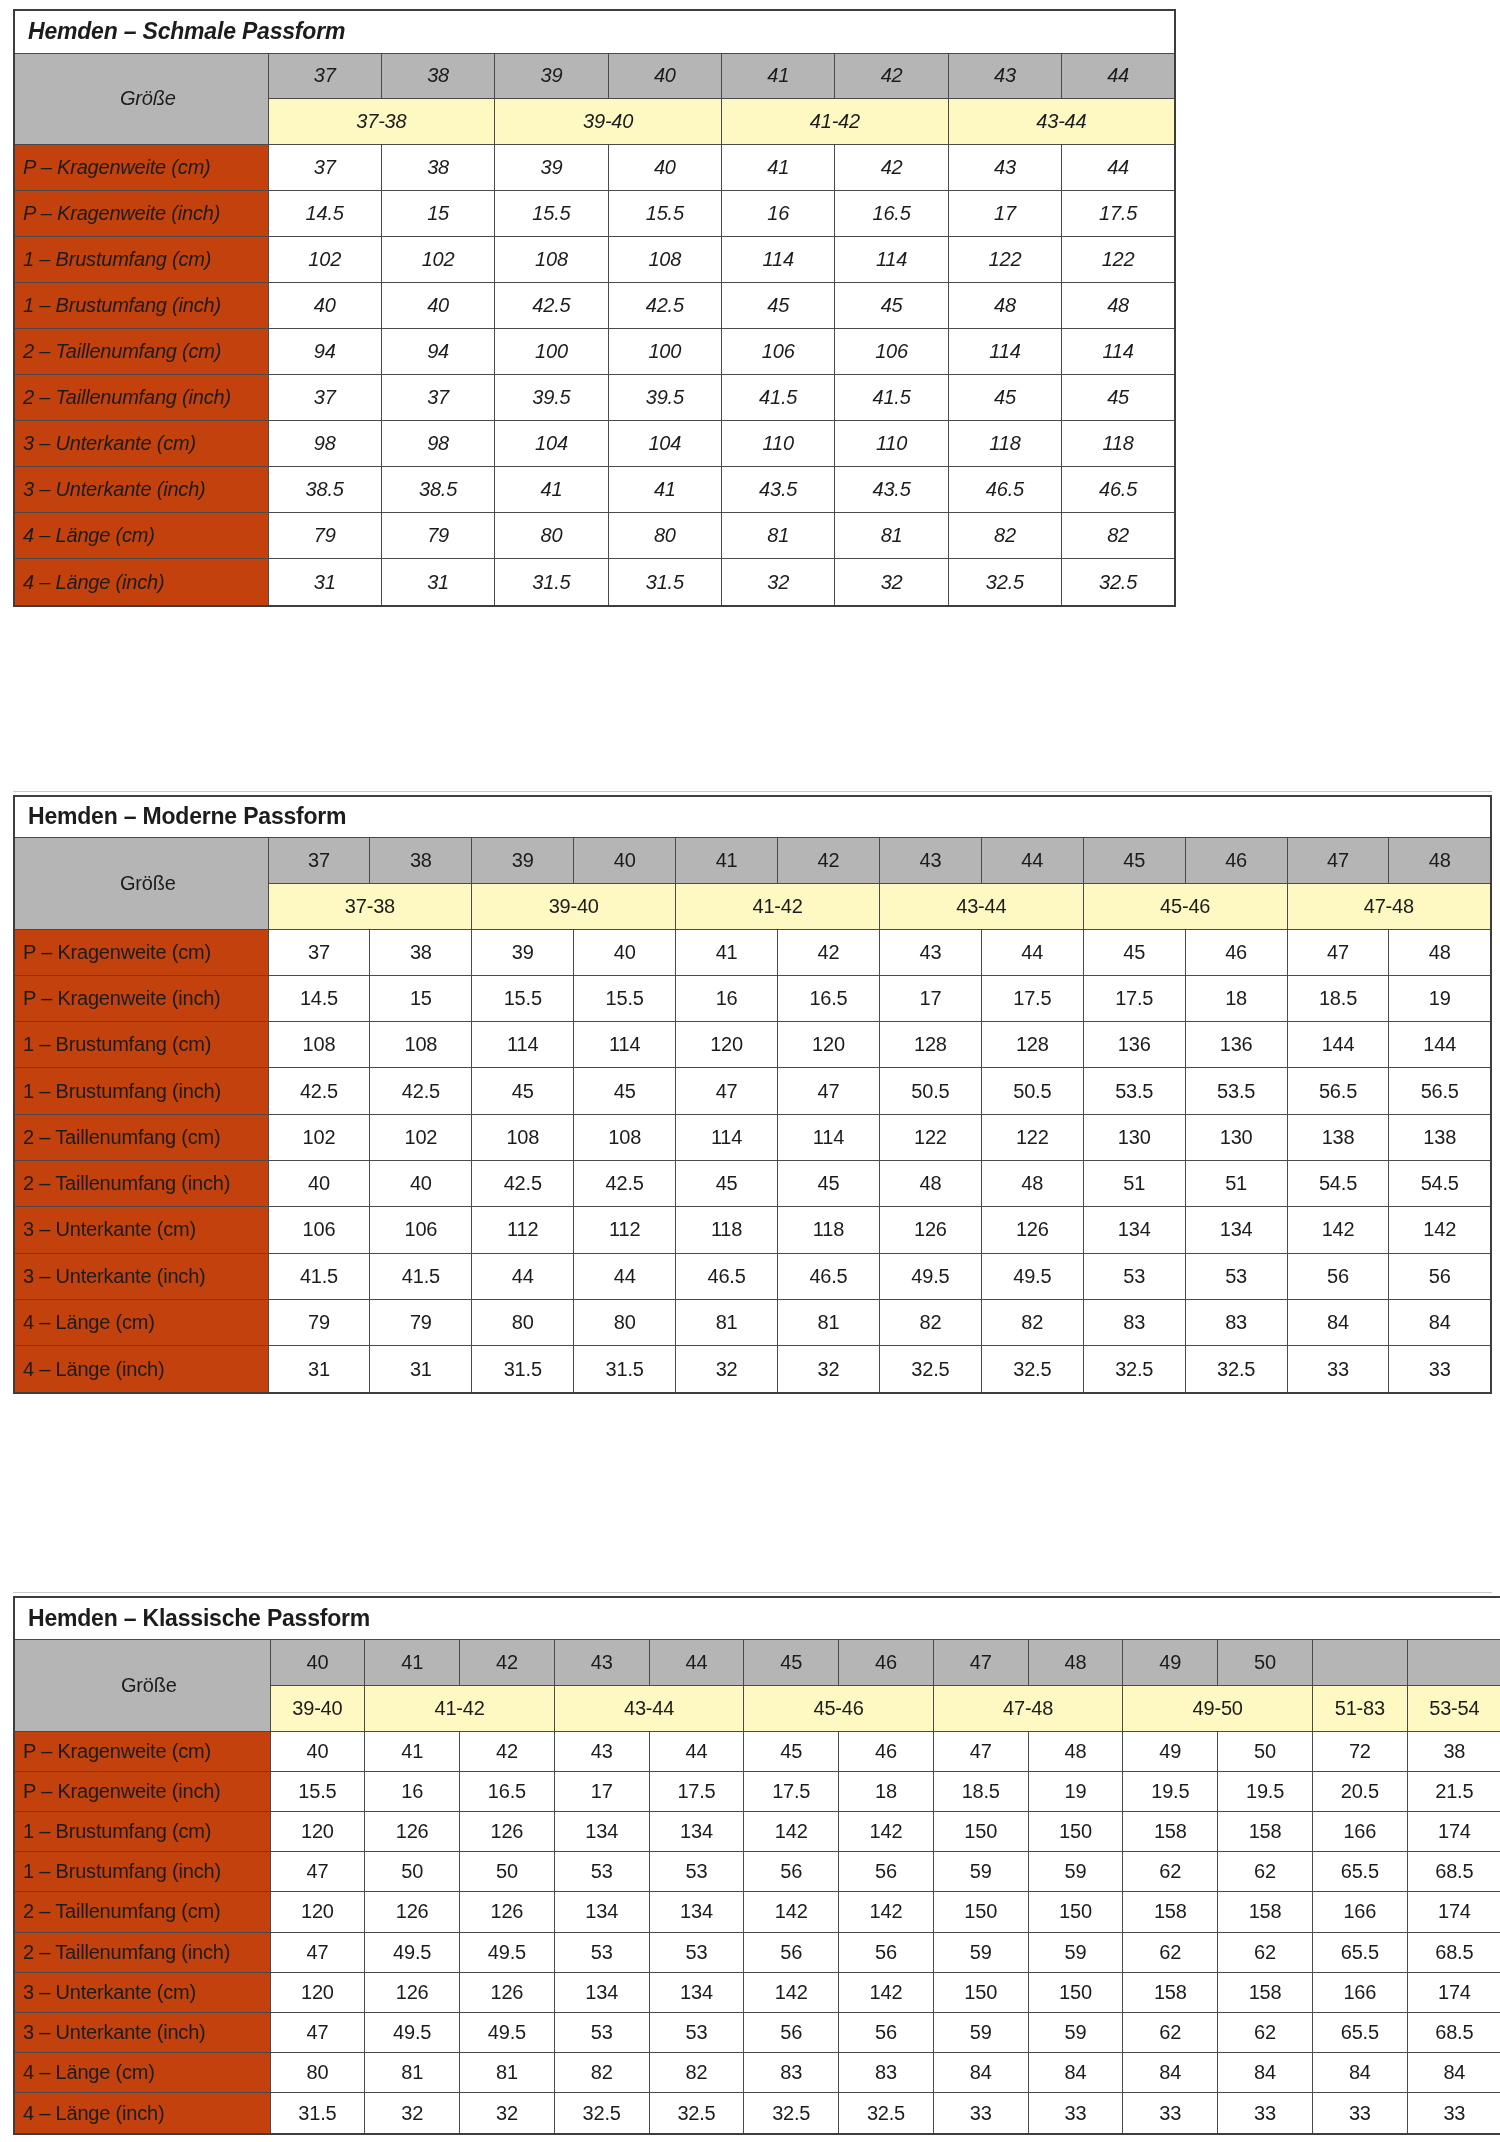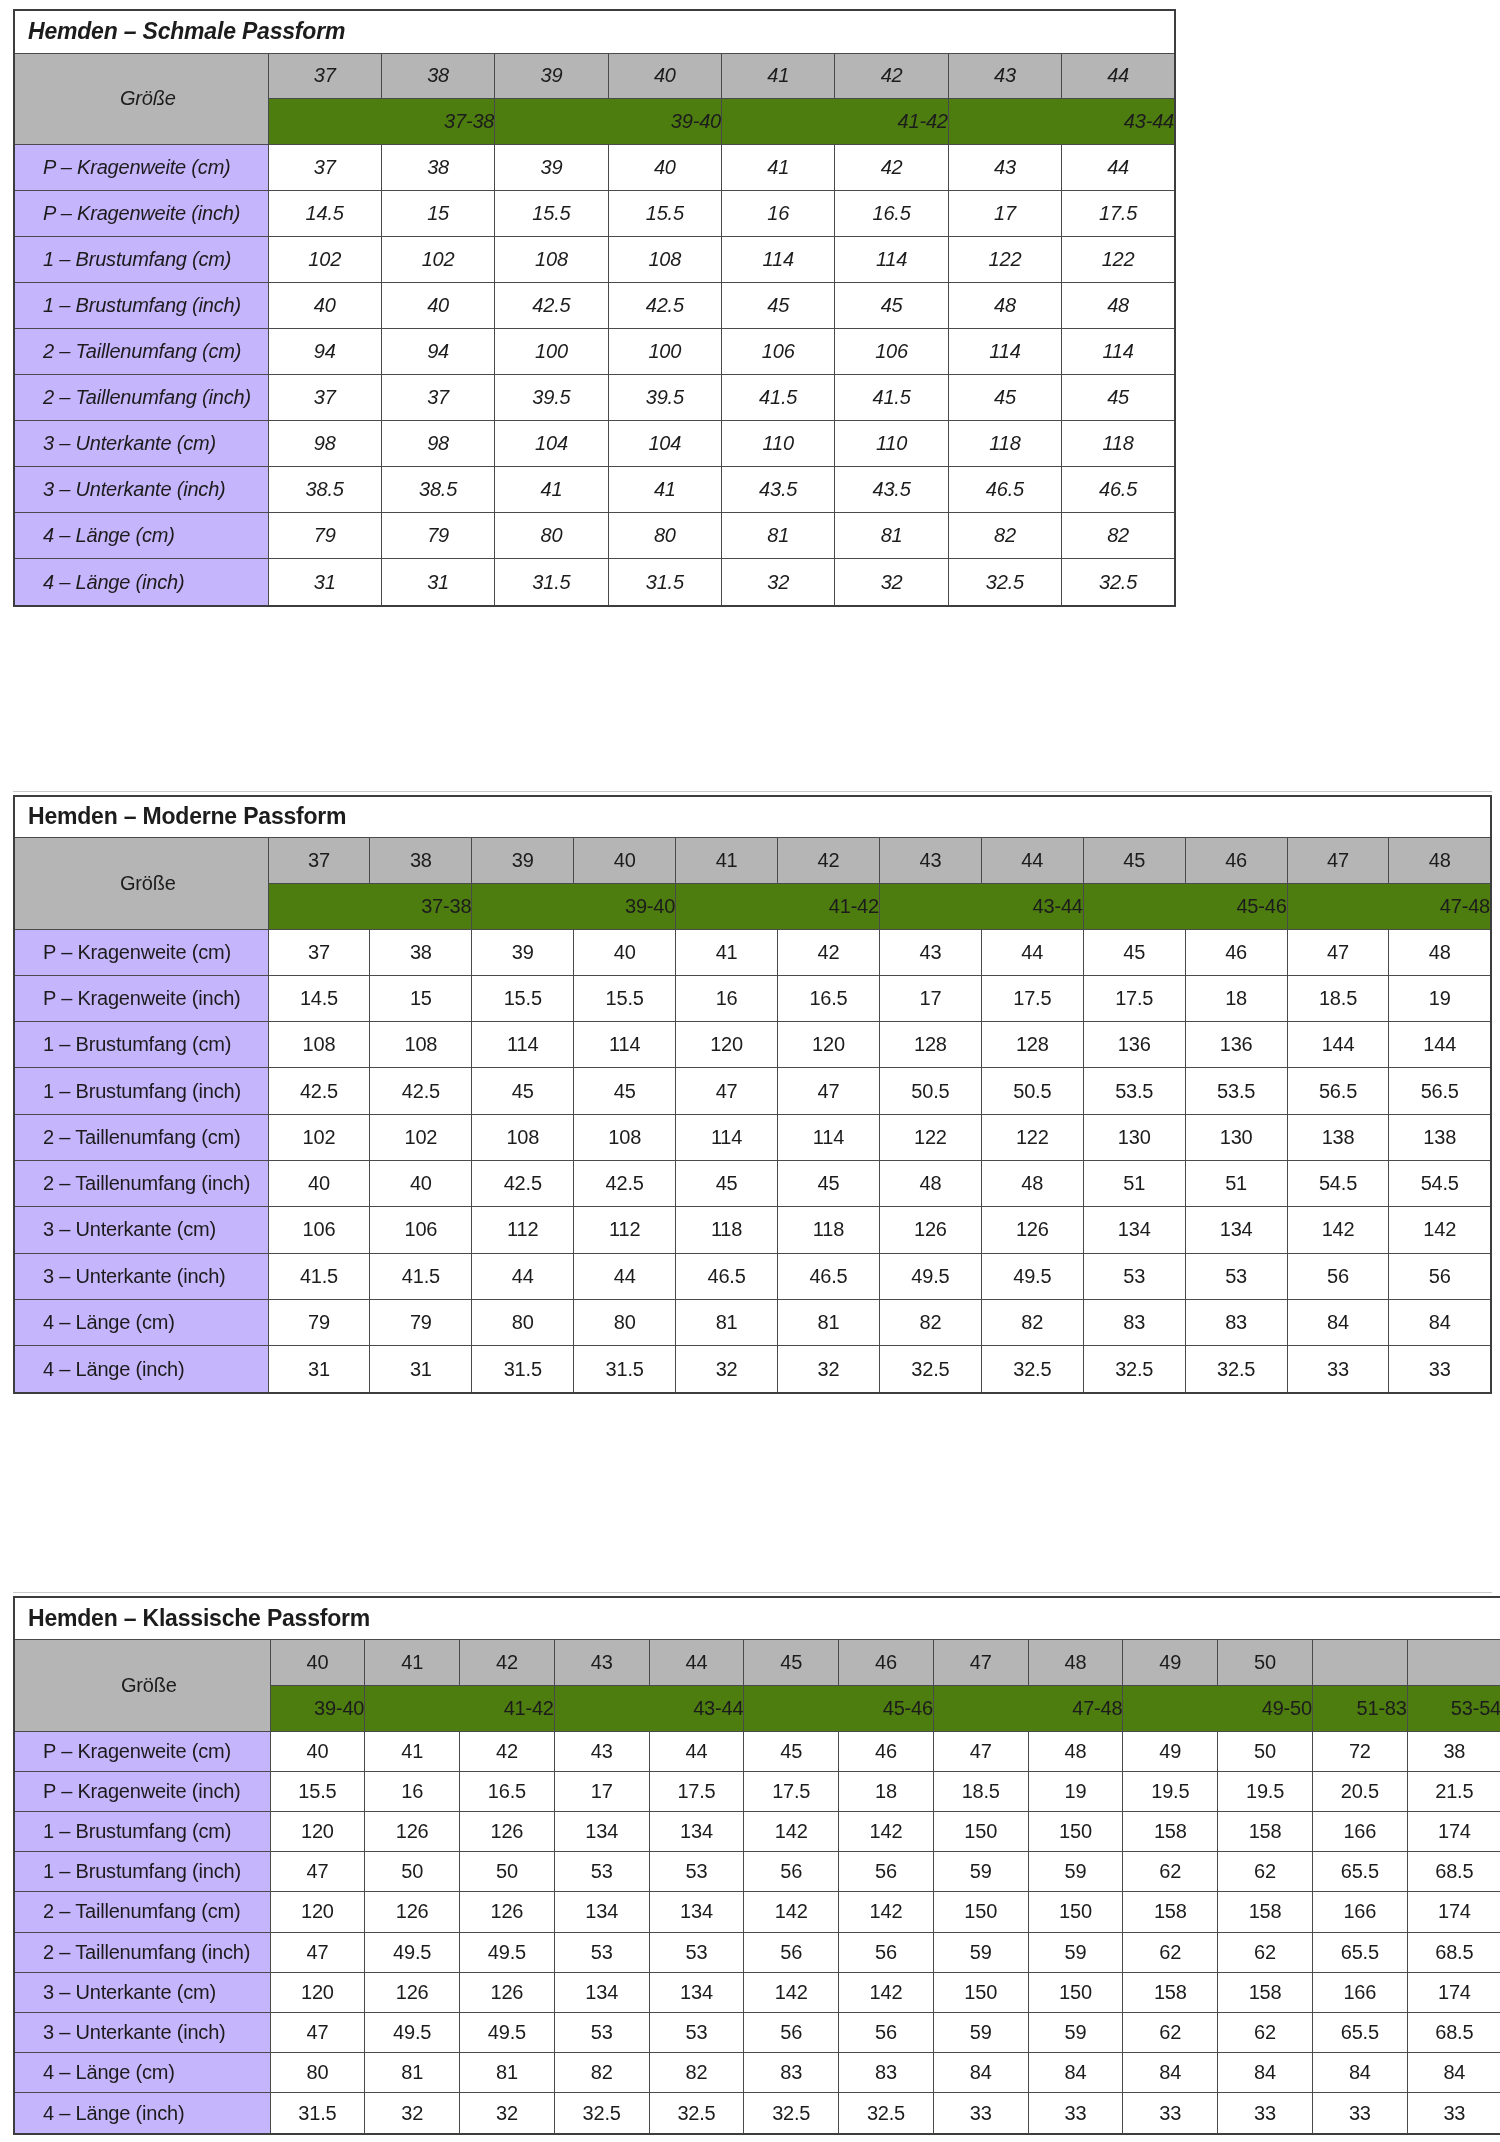--- a/index.html
+++ b/index.html
@@ -46,25 +46,25 @@
     font-size:23px;
     padding-left:13px;
     background:#ffffff;
   }
   .corner-cell {
     background:#b5b5b5;
     text-align:center;
     padding-left:13px;
   }
   .size-cell  { background:#b5b5b5; }
-  .group-cell { background:#4d7c0f;text-align:right; }
+  .group-cell { background:#fef9c3; }
   .row-label-cell {
-    background:#c4b5fd;
+    background:#c2410c;
     text-align:left;
-    padding-left:28px;
+    padding-left:8px;
   }
   .value-cell { background:#ffffff; }
 
   .t1 .title-row { height:43px; }
   .t1 .size-row  { height:45px; }
   .t1 .group-row { height:46px; }
   .t2 .title-row { height:41px; }
   .t2 .size-row  { height:46px; }
   .t2 .group-row { height:46px; }
   .t3 .title-row { height:42px; }

